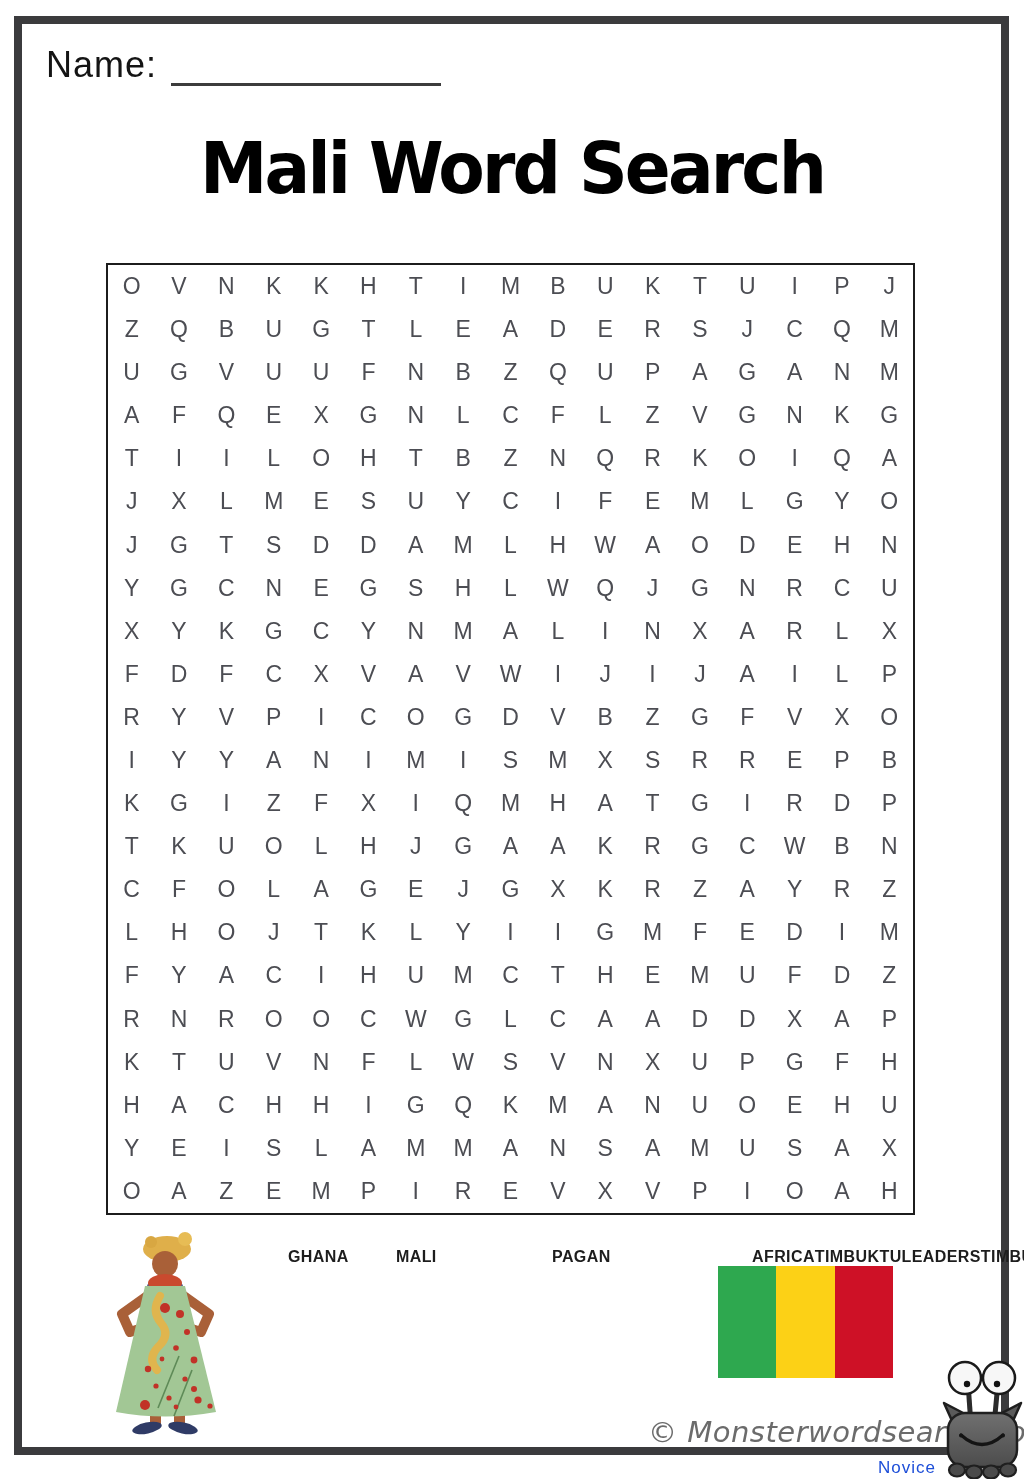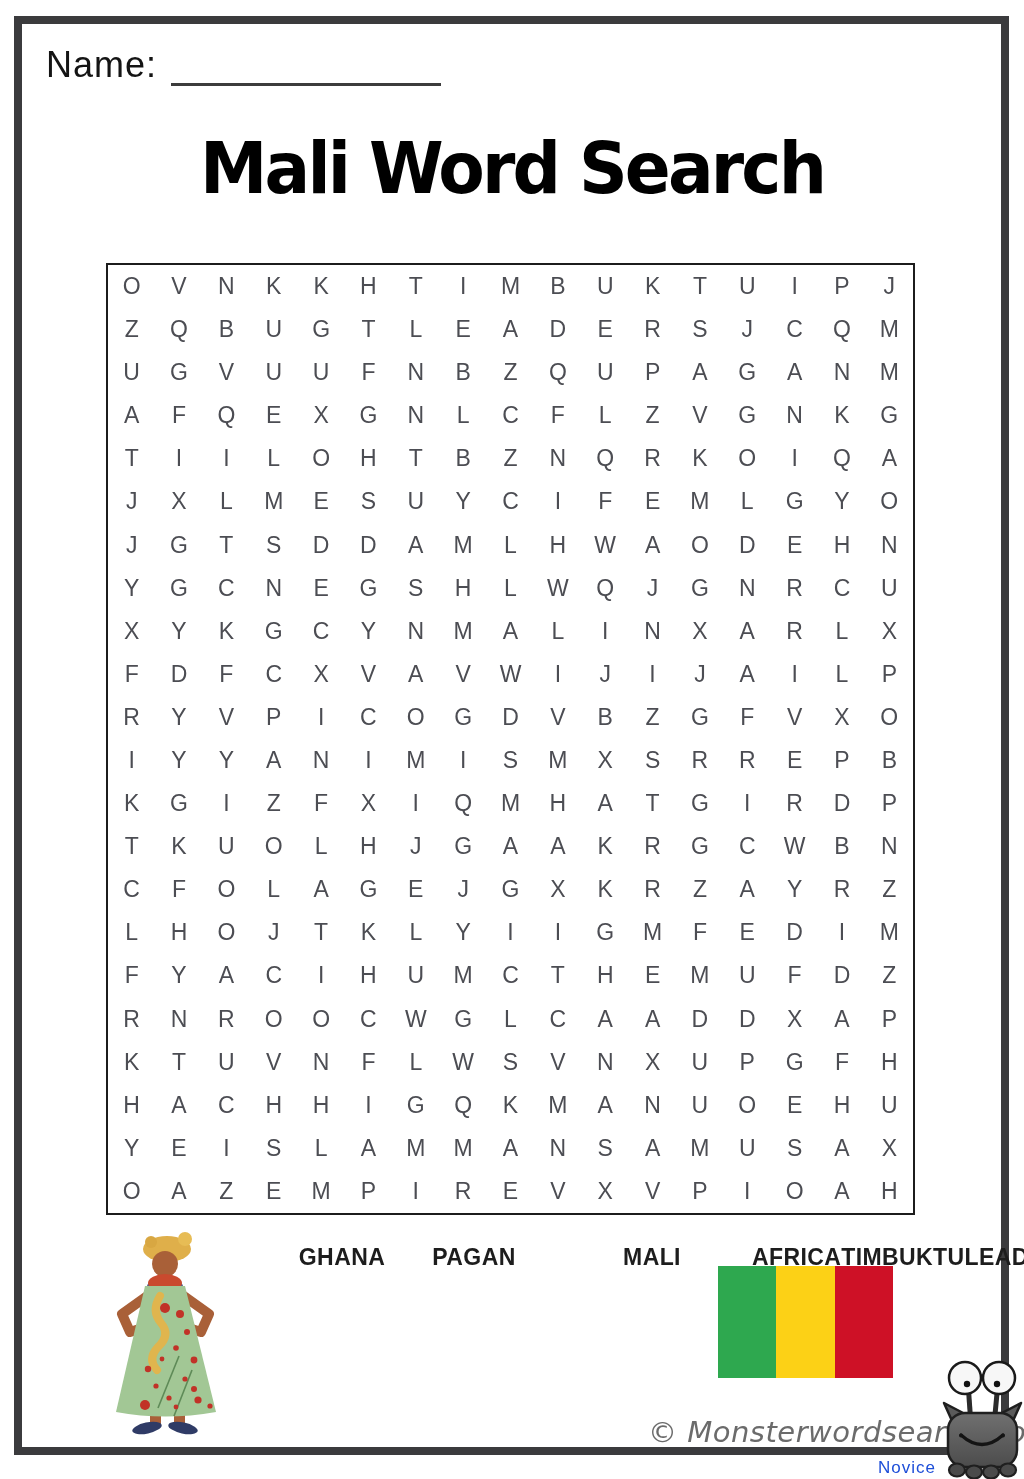--- a/index.html
+++ b/index.html
@@ -14,21 +14,21 @@
          font-family:"DejaVu Sans",sans-serif;font-weight:900;font-size:72px;color:#000;
          letter-spacing:-3px;transform:scaleX(.94);}
   .grid-box{position:absolute;left:106px;top:263px;width:809px;height:952px;z-index:2;
             box-sizing:border-box;border:2px solid #1c1c1c;background:#fff;
             display:grid;grid-template-columns:repeat(17,1fr);grid-template-rows:repeat(22,1fr);}
   .cell{display:flex;align-items:center;justify-content:center;
         font-size:23px;color:#4c4d53;font-weight:400;}
   .word-list{position:absolute;left:288px;top:1246px;z-index:2;
              display:grid;grid-template-columns:108px 156px 200px;grid-auto-rows:43px;
              grid-auto-flow:column;}
-  .word{font-size:23px;font-weight:700;color:#1d1d1d;letter-spacing:.4px;line-height:22px;text-align:center;}
+  .word{font-size:16px;font-weight:700;color:#1d1d1d;letter-spacing:.4px;line-height:22px;}
   .copyright{position:absolute;left:648px;top:1415px;z-index:3;
              font-family:"DejaVu Sans",sans-serif;font-style:italic;
              font-size:29px;color:#6b6b6b;letter-spacing:.5px;white-space:nowrap;}
   .novice{position:absolute;left:878px;top:1458px;z-index:3;font-size:17px;color:#1d4ed8;letter-spacing:1px;}
   .woman{position:absolute;left:88px;top:1228px;width:175px;height:210px;z-index:2;}
   .flag{position:absolute;left:718px;top:1266px;width:175px;height:112px;z-index:2;display:flex;}
   .flag .stripe{flex:1;height:100%;}
   .monster{position:absolute;left:941px;top:1355px;width:83px;height:124px;z-index:4;}
 </style>
 </head>
@@ -417,22 +417,22 @@
       <span class="cell">V</span>
       <span class="cell">P</span>
       <span class="cell">I</span>
       <span class="cell">O</span>
       <span class="cell">A</span>
       <span class="cell">H</span>
     </div>
 
   <div class="word-list">
       <div class="word">GHANA</div>
+      <div class="word">MALI</div>
       <div class="word">PAGAN</div>
-      <div class="word">MALI</div>
       <div class="word">AFRICA</div>
       <div class="word">TIMBUKTU</div>
       <div class="word">LEADERS</div>
       <div class="word">TIMBUKTU</div>
     </div>
 
   <svg class="woman" viewBox="0 0 175 210" xmlns="http://www.w3.org/2000/svg">
     <ellipse cx="79" cy="21" rx="24" ry="13" fill="#DFAF4A"></ellipse>
     <circle cx="97" cy="11" r="7" fill="#E7BC55"></circle>
     <circle cx="63" cy="14" r="6" fill="#D8A742"></circle>

